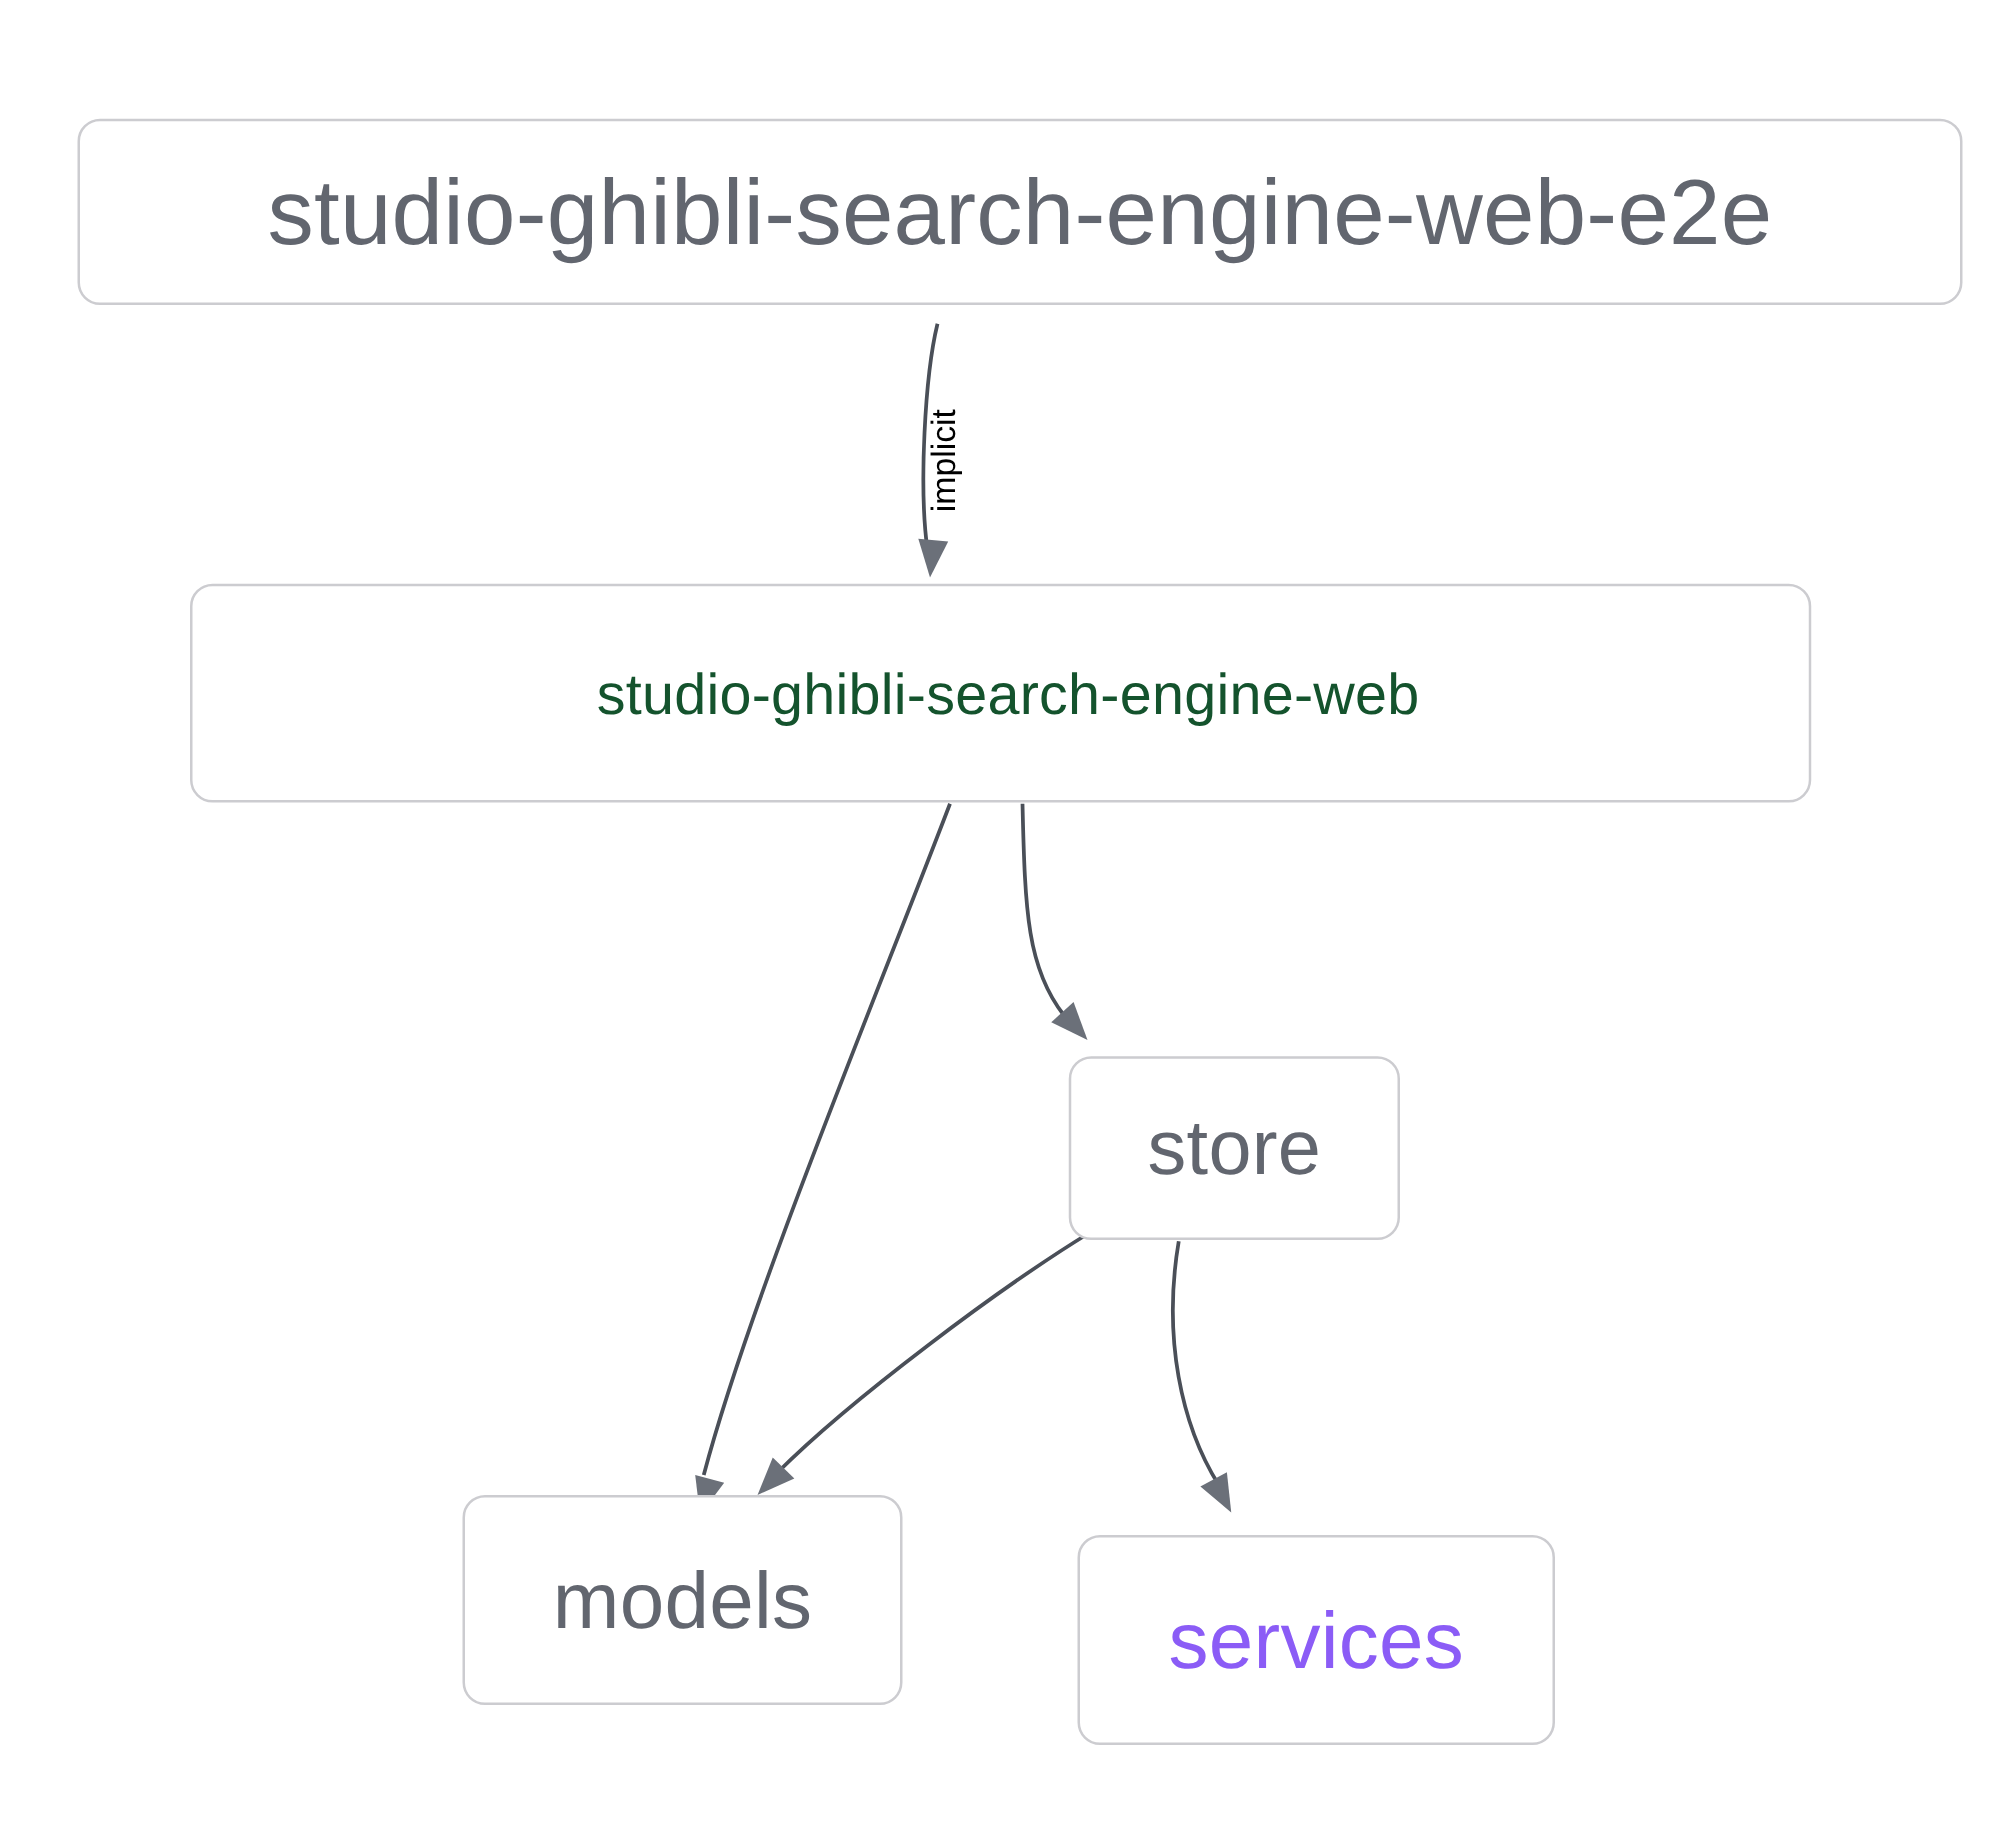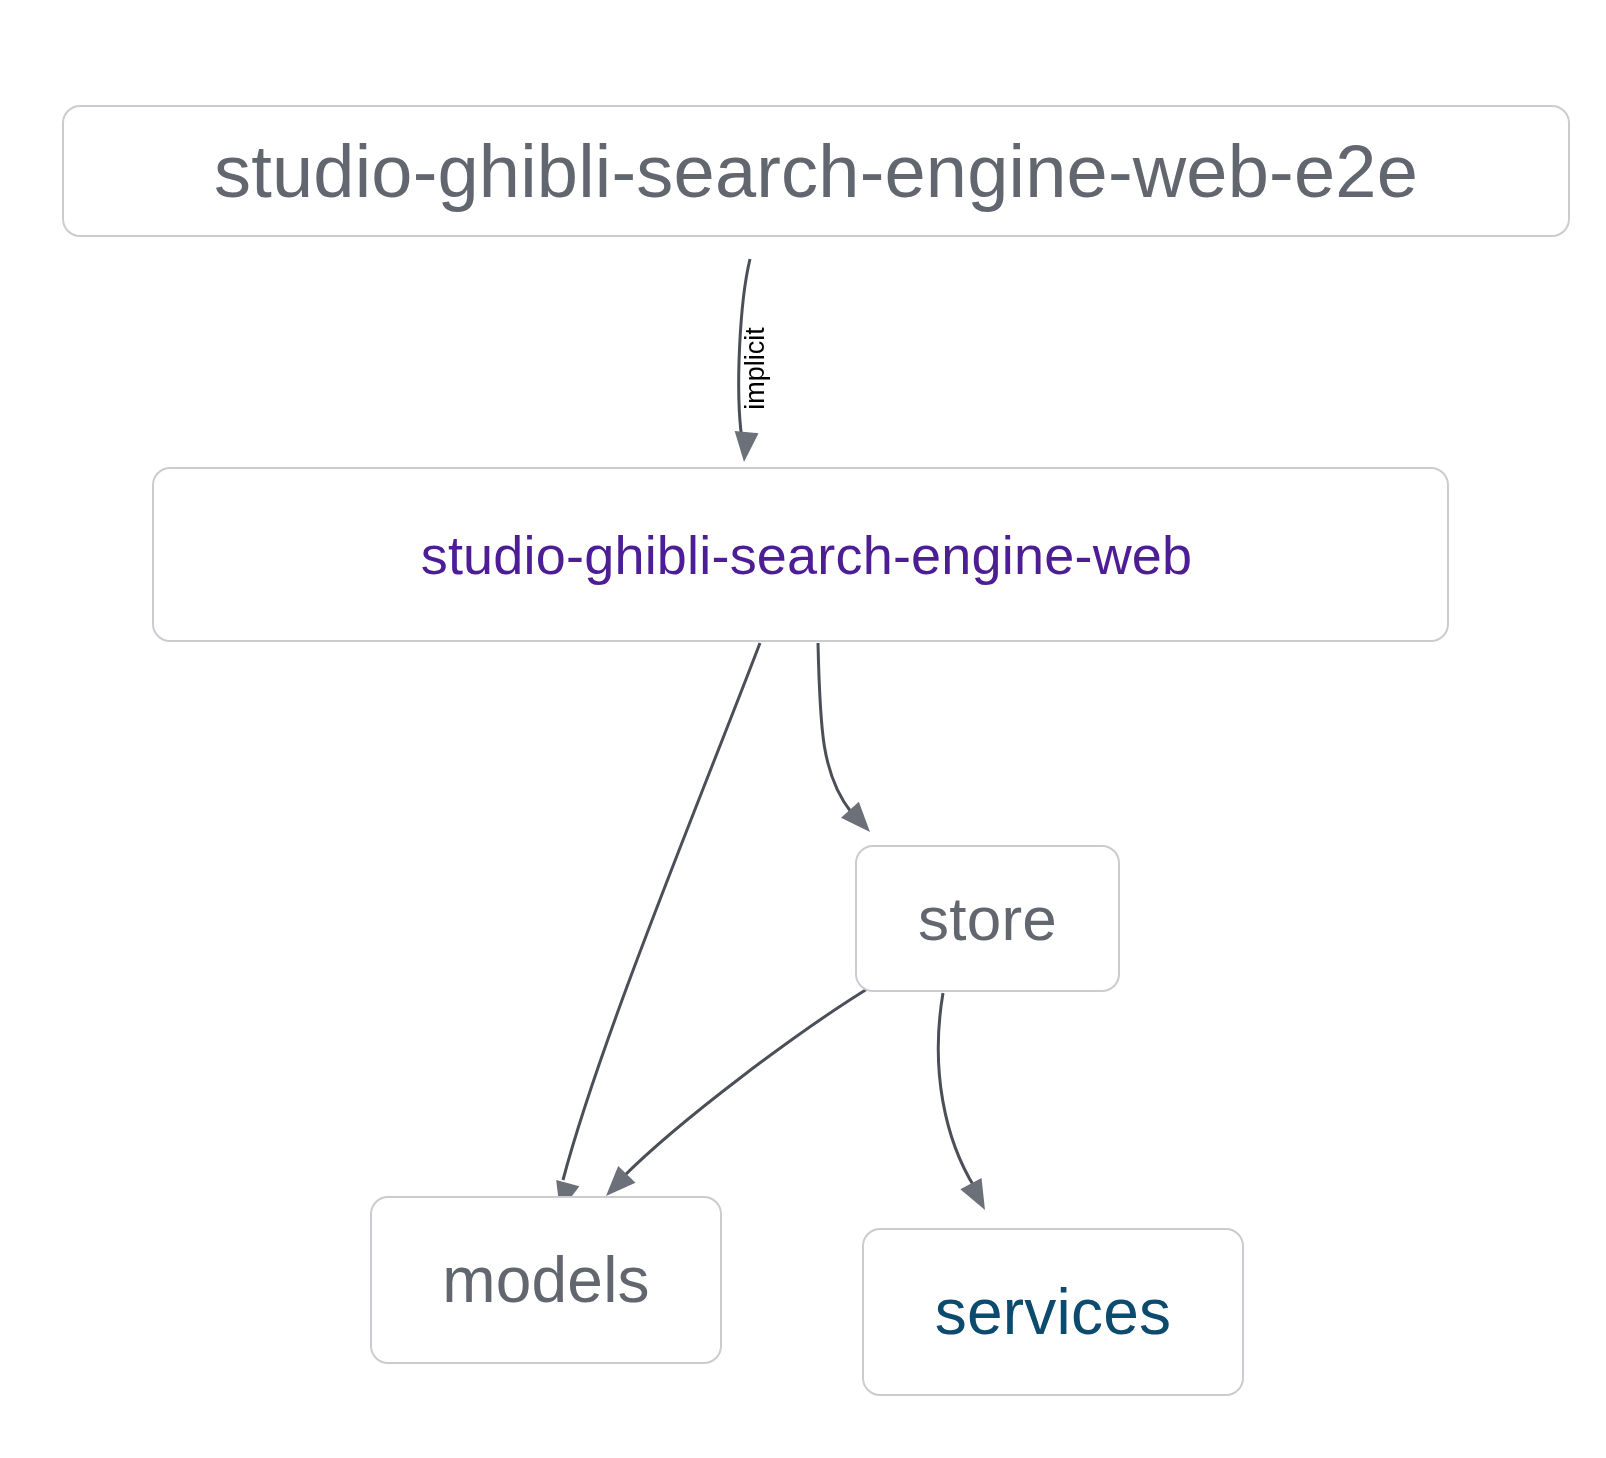--- a/index.html
+++ b/index.html
@@ -69,33 +69,33 @@
       <polygon class="arrow-head" points="0,0 -30,-12 -30,12" fill="#6b7079" transform="translate(560,1212) rotate(105)"></polygon>
       <path class="edge-path" d="M 818,643 C 820,730 822,775 851,812" stroke="#4a4f58"></path>
       <polygon class="arrow-head" points="0,0 -30,-12 -30,12" fill="#6b7079" transform="translate(870,832) rotate(48)"></polygon>
       <path class="edge-path" d="M 872,986 C 800,1030 680,1120 622,1178" stroke="#4a4f58"></path>
       <polygon class="arrow-head" points="0,0 -30,-12 -30,12" fill="#6b7079" transform="translate(606,1196) rotate(134)"></polygon>
       <path class="edge-path" d="M 943,993 C 930,1070 945,1140 975,1188" stroke="#4a4f58"></path>
       <polygon class="arrow-head" points="0,0 -30,-12 -30,12" fill="#6b7079" transform="translate(985,1210) rotate(62)"></polygon>
     </svg>
 
   <div id="node-layer">
-      <div class="node" style="left: 62px; top: 105px; width: 1508px; height: 132px; border-color: rgb(204, 204, 208);">
+      <div class="node" style="left: 62px; top: 95px; width: 1508px; height: 149px; border-color: rgb(204, 204, 208);">
         <span class="node-label" style="font-size: 74px; color: rgb(98, 102, 111);">studio-ghibli-search-engine-web-e2e</span>
       </div>
       <div class="node" style="left: 152px; top: 467px; width: 1297px; height: 175px; border-color: rgb(204, 204, 208);">
-        <span class="node-label" style="font-size: 54px; color: #4c1d95; margin-left: 12px;">studio-ghibli-search-engine-web</span>
+        <span class="node-label" style="font-size: 46px; color: #14532d; margin-left: 12px;">studio-ghibli-search-engine-web</span>
       </div>
       <div class="node" style="left: 855px; top: 845px; width: 265px; height: 147px; border-color: rgb(204, 204, 208); justify-content: center;">
         <span class="node-label" style="font-size: 62px; color: rgb(98, 102, 111);">store</span>
       </div>
       <div class="node" style="left: 370px; top: 1196px; width: 352px; height: 168px; border-color: rgb(204, 204, 208); text-align: center;">
         <span class="node-label" style="font-size: 64px; color: rgb(98, 102, 111);">models</span>
       </div>
       <div class="node" style="left: 862px; top: 1228px; width: 382px; height: 168px; border-color: rgb(204, 204, 208);">
-        <span class="node-label" style="font-size: 64px; color: #0c4a6e;">services</span>
+        <span class="node-label" style="font-size: 64px; color: #8b5cf6;">services</span>
       </div>
     </div>
   <div id="label-layer">
       <div class="edge-label" style="left: 714px; top: 353px; color: rgb(0, 0, 0); transform: rotate(-90deg);">implicit</div>
     </div>
 
 </div>
 
 </body></html>

